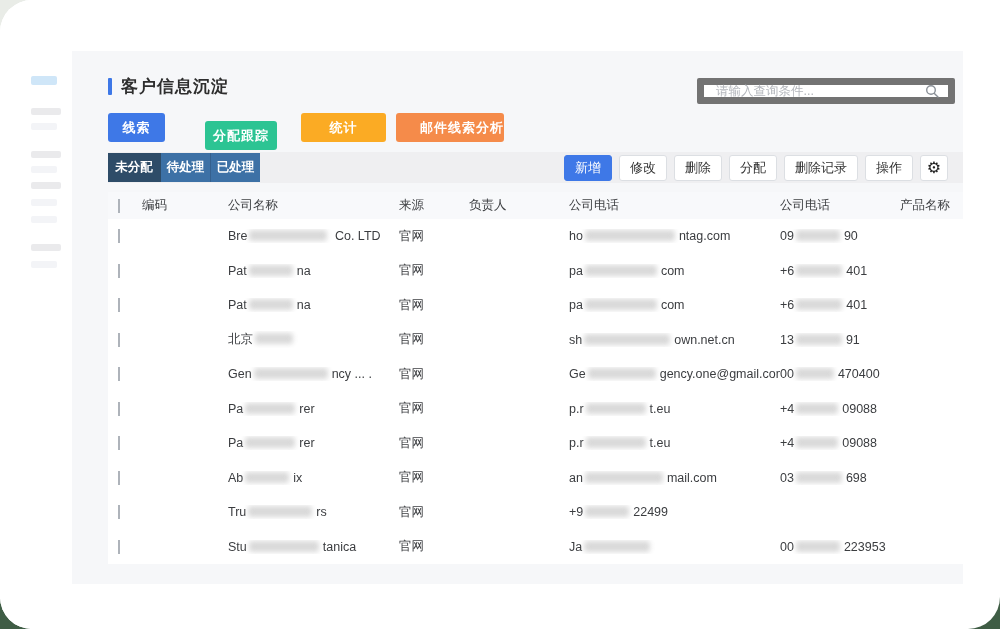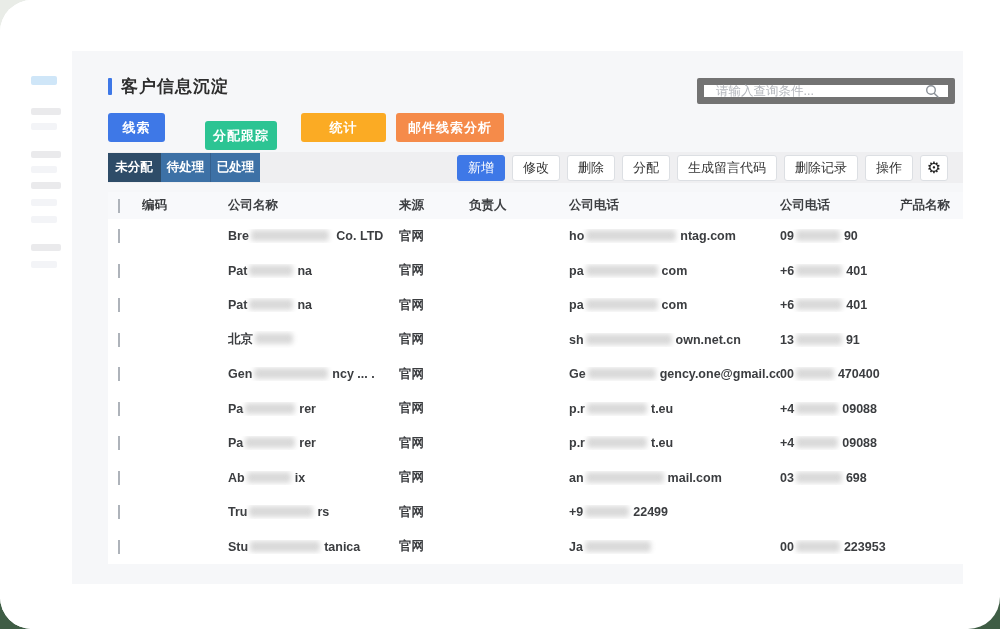--- a/index.html
+++ b/index.html
@@ -53,21 +53,21 @@
 
   .nav-row { position:absolute; left:36px; top:62px; height:29px; }
   .nav-btn {
     position:absolute; top:0; height:29px; border:none; border-radius:3px;
     color:#ffffff; font-size:13px; font-weight:bold; font-family:inherit;
     letter-spacing:1px; cursor:pointer; text-align:center;
   }
   .nav-btn.b1 { left:0;   width:57px;  background:#3e78e7; }
   .nav-btn.b2 { left:97px; width:72px;  background:#2cc493;margin-top:8px; }
   .nav-btn.b3 { left:193px; width:85px; background:#fbab24; }
-  .nav-btn.b4 { left:288px; width:108px; background:#f58b4a; }
+  .nav-btn.b4 { left:288px; width:108px; background:#f58b4a;text-align:right; }
 
   .toolbar {
     position:absolute; left:36px; top:101px; width:855px; height:31px;
     background:#efeff1;
   }
   .tab-group { position:absolute; left:0; top:1px; height:29px; display:flex;border-radius:7px; }
   .tab {
     height:29px; border:none; color:#ffffff; font-size:12.5px; font-weight:bold;
     font-family:inherit; cursor:pointer; padding:0;
   }
@@ -97,21 +97,21 @@
   .gear-btn {
     width:28px; height:26px; background:#ffffff; border:1px solid #dcdfe3; border-radius:3px;
     font-size:16px; line-height:24px; color:#1f1f1f; cursor:pointer; text-align:center; padding:0;
   }
 
   
   .table { position:absolute; left:36px; top:141px; width:855px; }
   .t-row {
     display:grid;
     grid-template-columns:24px 86px 171px 70px 100px 211px 120px 1fr;
-    padding-left:10px; align-items:center;font-weight:bold;
+    padding-left:10px; align-items:center;
   }
   .t-head { height:27px; background:#f8f9fb; color:#3d3f42; font-size:12.5px; }
   .t-body .t-row { height:34.5px; background:#ffffff; color:#3b3d40; font-size:12.5px; }
   .cell { overflow:hidden; white-space:nowrap; }
   .checkbox {
     width:13px; height:13px; background:#ffffff; border:1px solid #aeb3ba; border-radius:2.5px;
     cursor:pointer;
   }
   .blur-chip {
     display:inline-block; height:11px; background:#cbcbcb; border-radius:3px;
@@ -174,21 +174,20 @@
         <button class="tab t1">待处理</button>
         <button class="tab t2">已处理</button>
       </div>
 
 
       <div class="action-group">
         <button class="act-btn primary">新增</button>
         <button class="act-btn">修改</button>
         <button class="act-btn">删除</button>
         <button class="act-btn">分配</button>
-        <button class="act-btn">生成留言代码</button>
         <button class="act-btn">删除记录</button>
         <button class="act-btn">操作</button>
         <button class="gear-btn">⚙</button>
       </div>
     </div>
 
     <div class="table">
       <div class="t-row t-head">
         <div class="cell"><span class="checkbox"></span></div>
         <div class="cell">编码</div>

